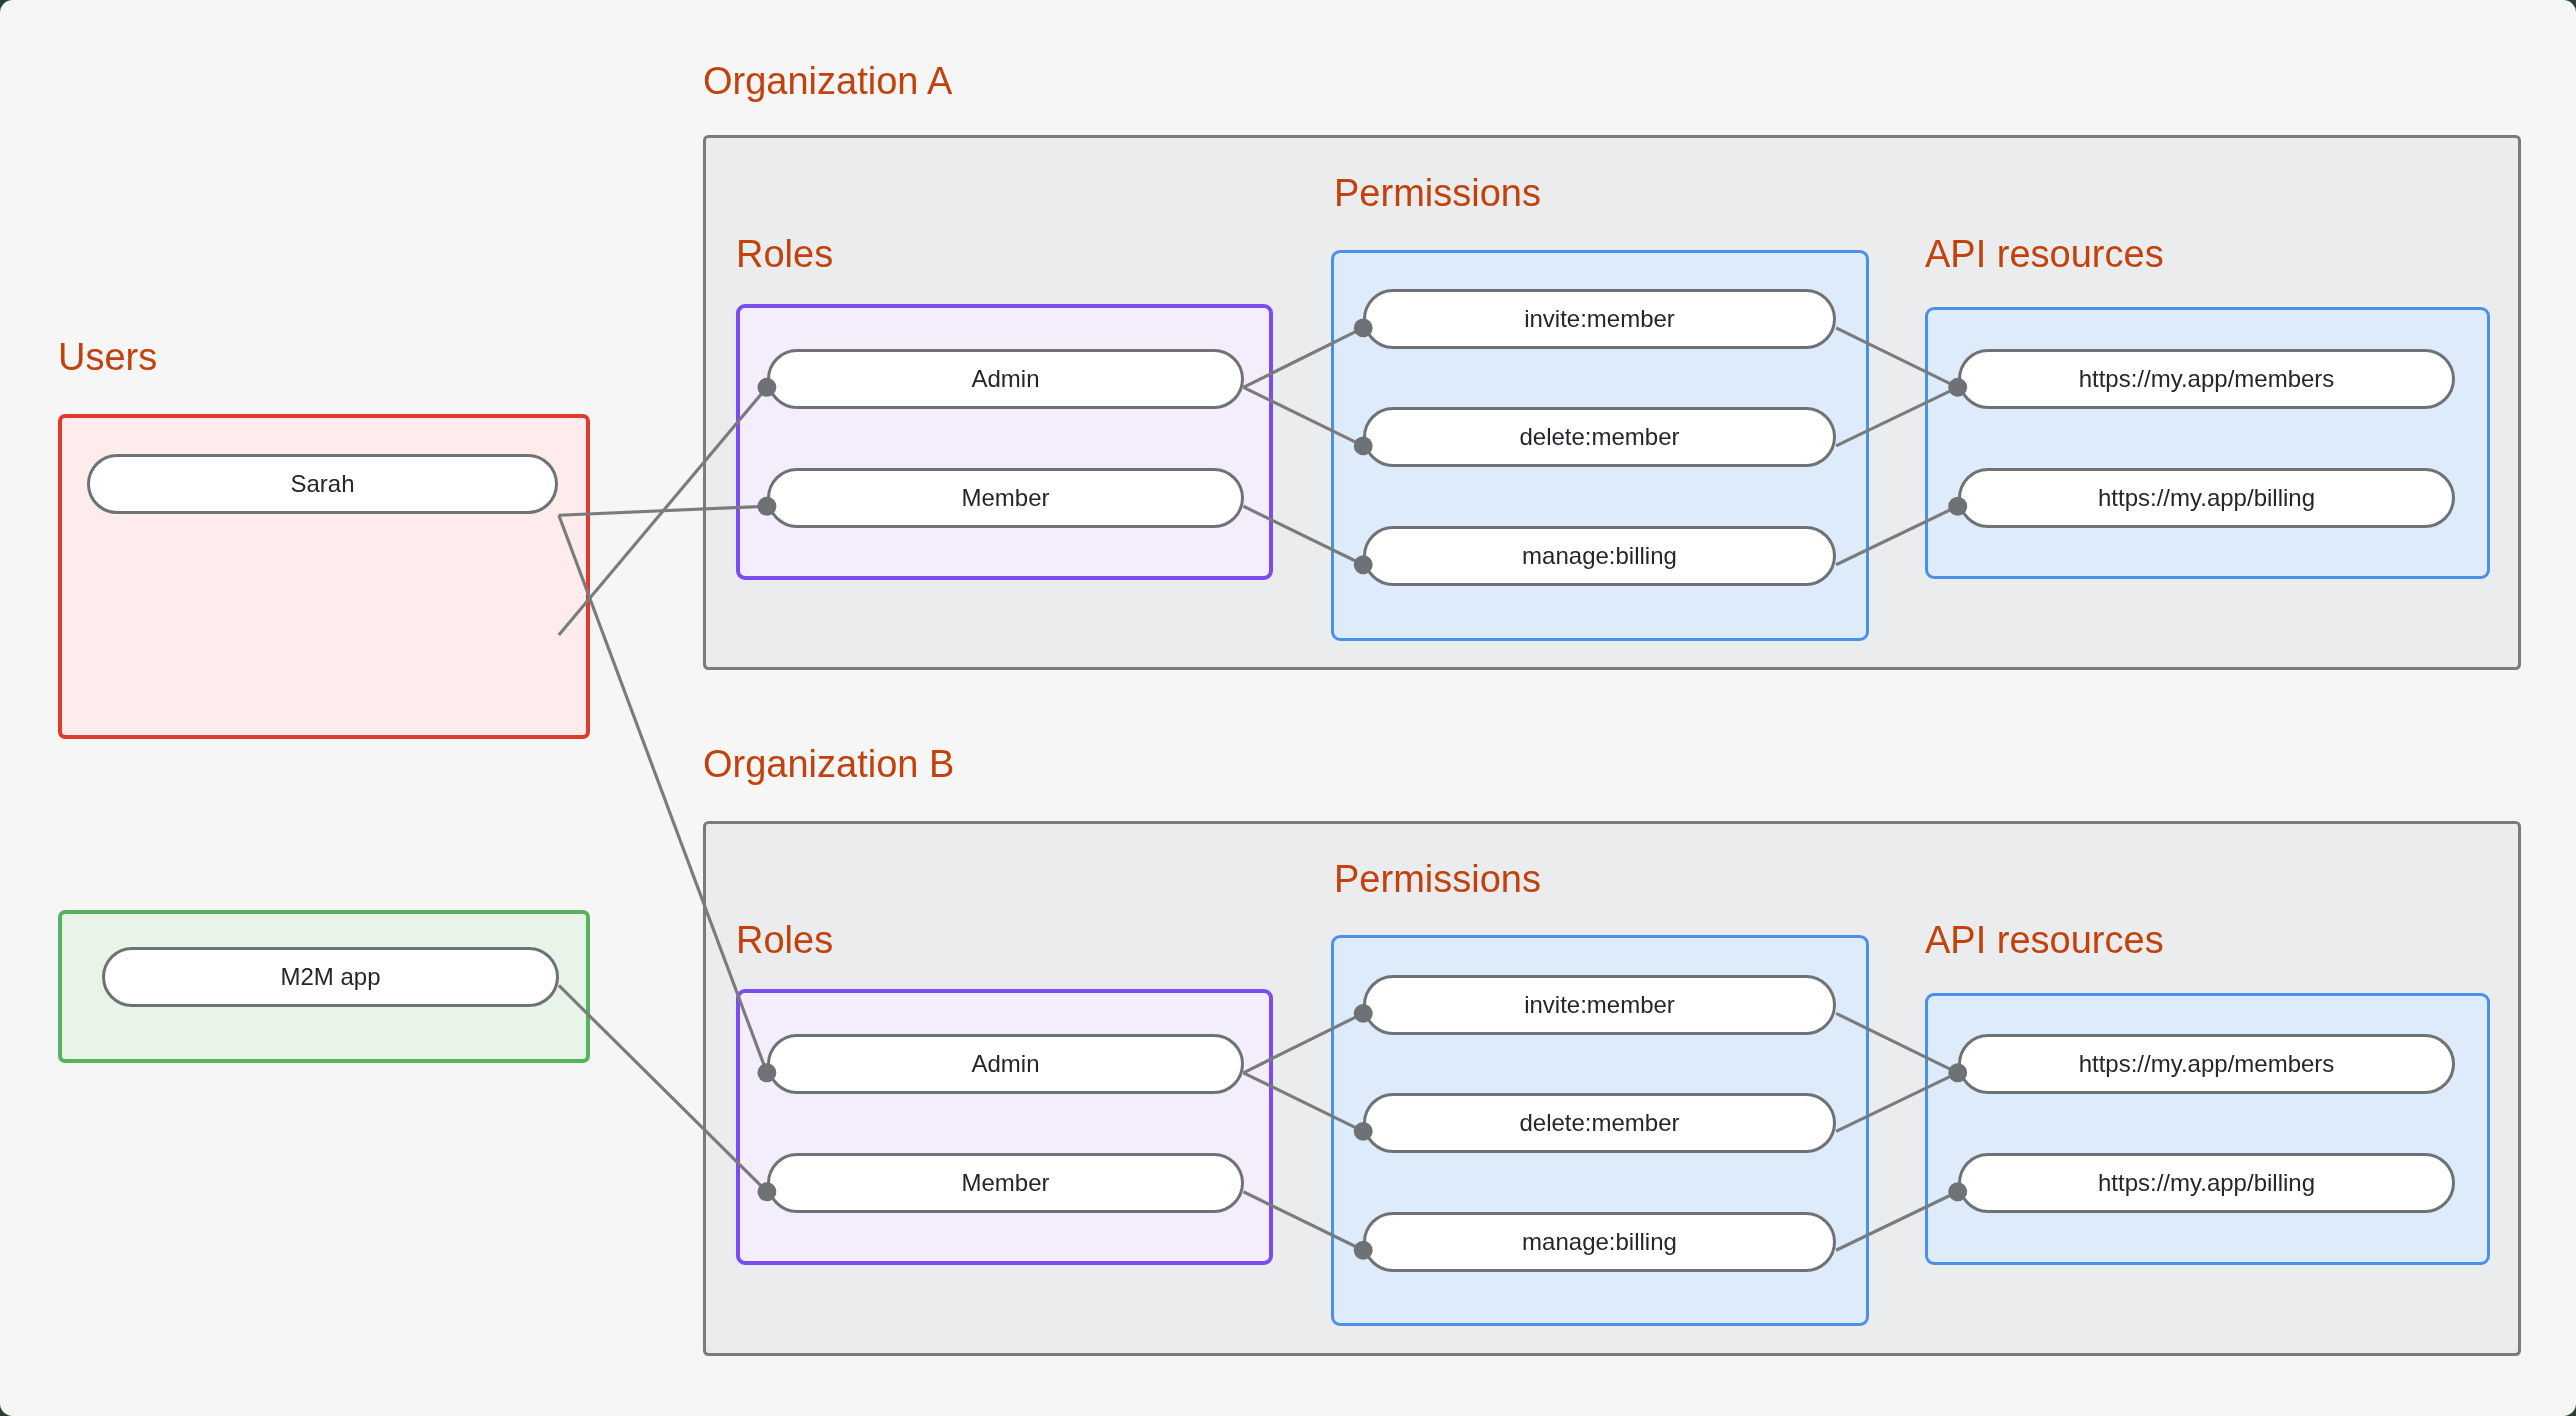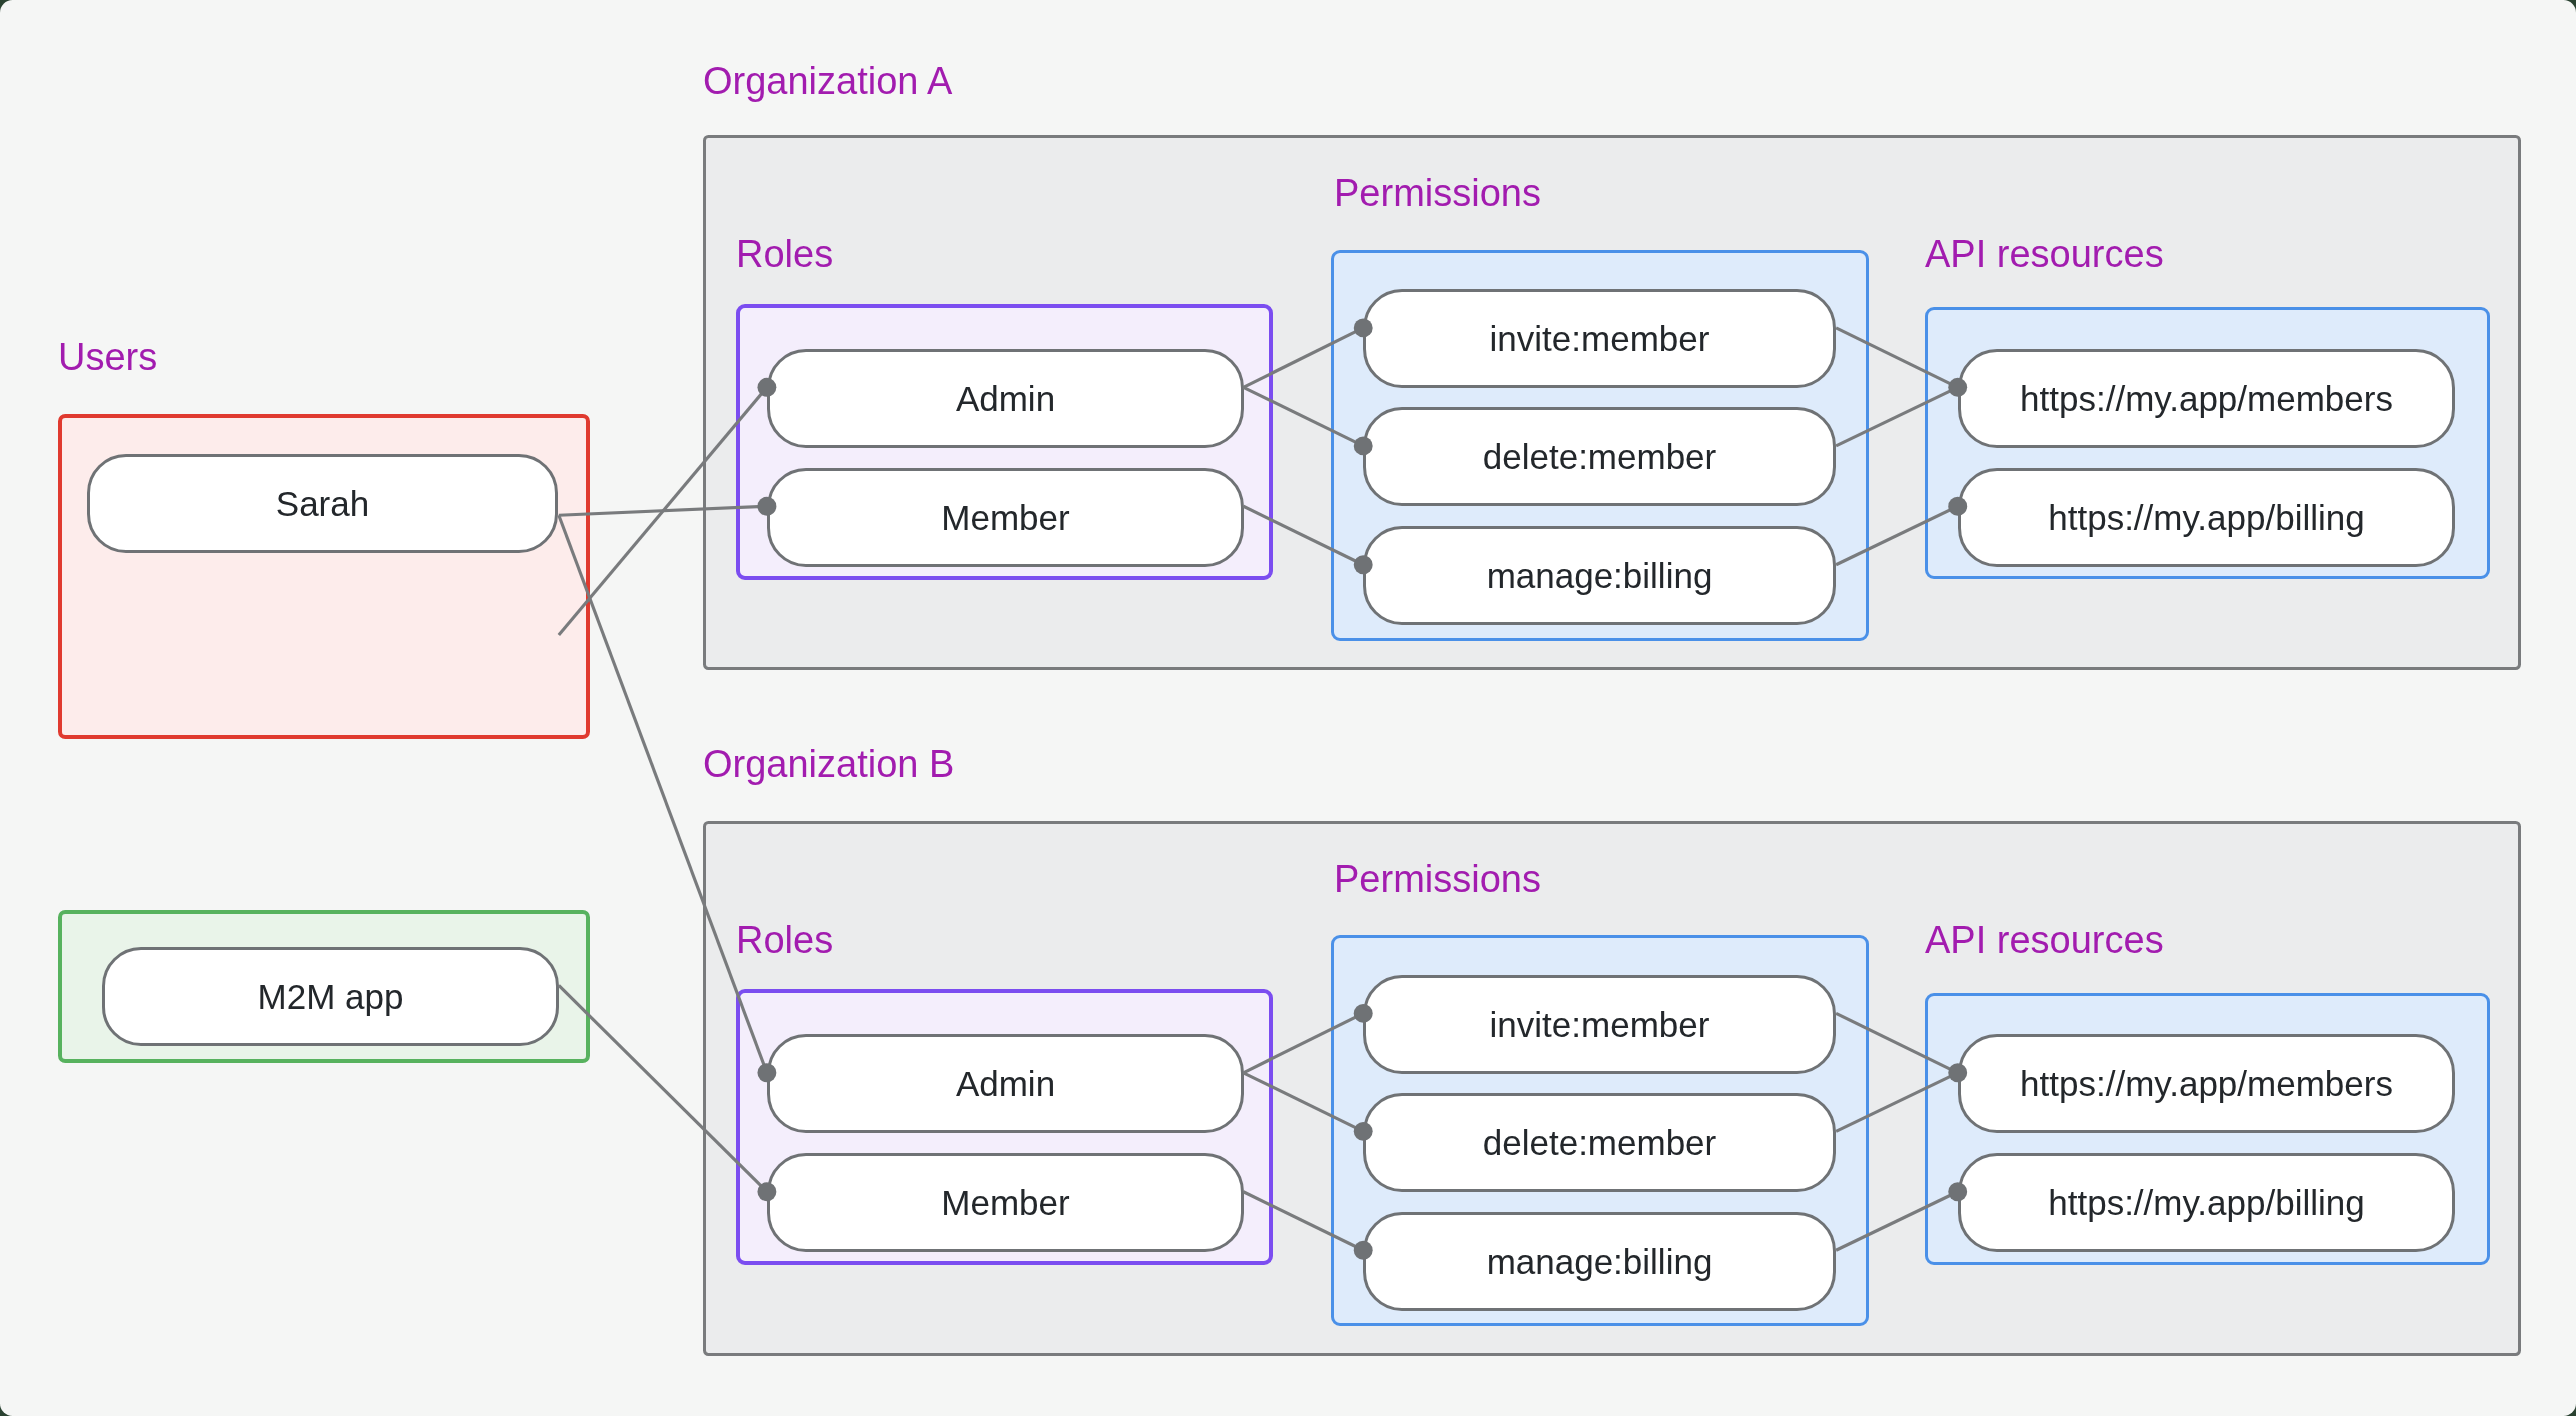--- a/index.html
+++ b/index.html
@@ -38,35 +38,35 @@
   }
   .blue-box {
     background: var(--perm-fill, #deebfb);
     border: 3.6px solid var(--perm-border, #4a90e8);
     border-radius: 9px;
   }
   .section-label {
     position: absolute;
     font-size: 38px;
     font-weight: 500;
-    color: #a21caf;
+    color: #c2410c;
     line-height: 1.18;
     white-space: nowrap;
   }
   .pill {
     position: absolute;
     box-sizing: border-box;
-    height: 99px;
+    height: 60px;
     background: var(--node-fill, #ffffff);
     border: 3.2px solid var(--node-border, #6f7275);
     border-radius: 39px;
     display: flex;
     align-items: center;
     justify-content: center;
-    font-size: 35px;
+    font-size: 24px;
     color: var(--node-text, #23272b);
     white-space: nowrap;
     z-index: 2;
     text-align: right;
   }
   #edges-svg {
     position: absolute;
     left: 0; top: 0;
     width: 2576px; height: 1416px;
     z-index: 3;

